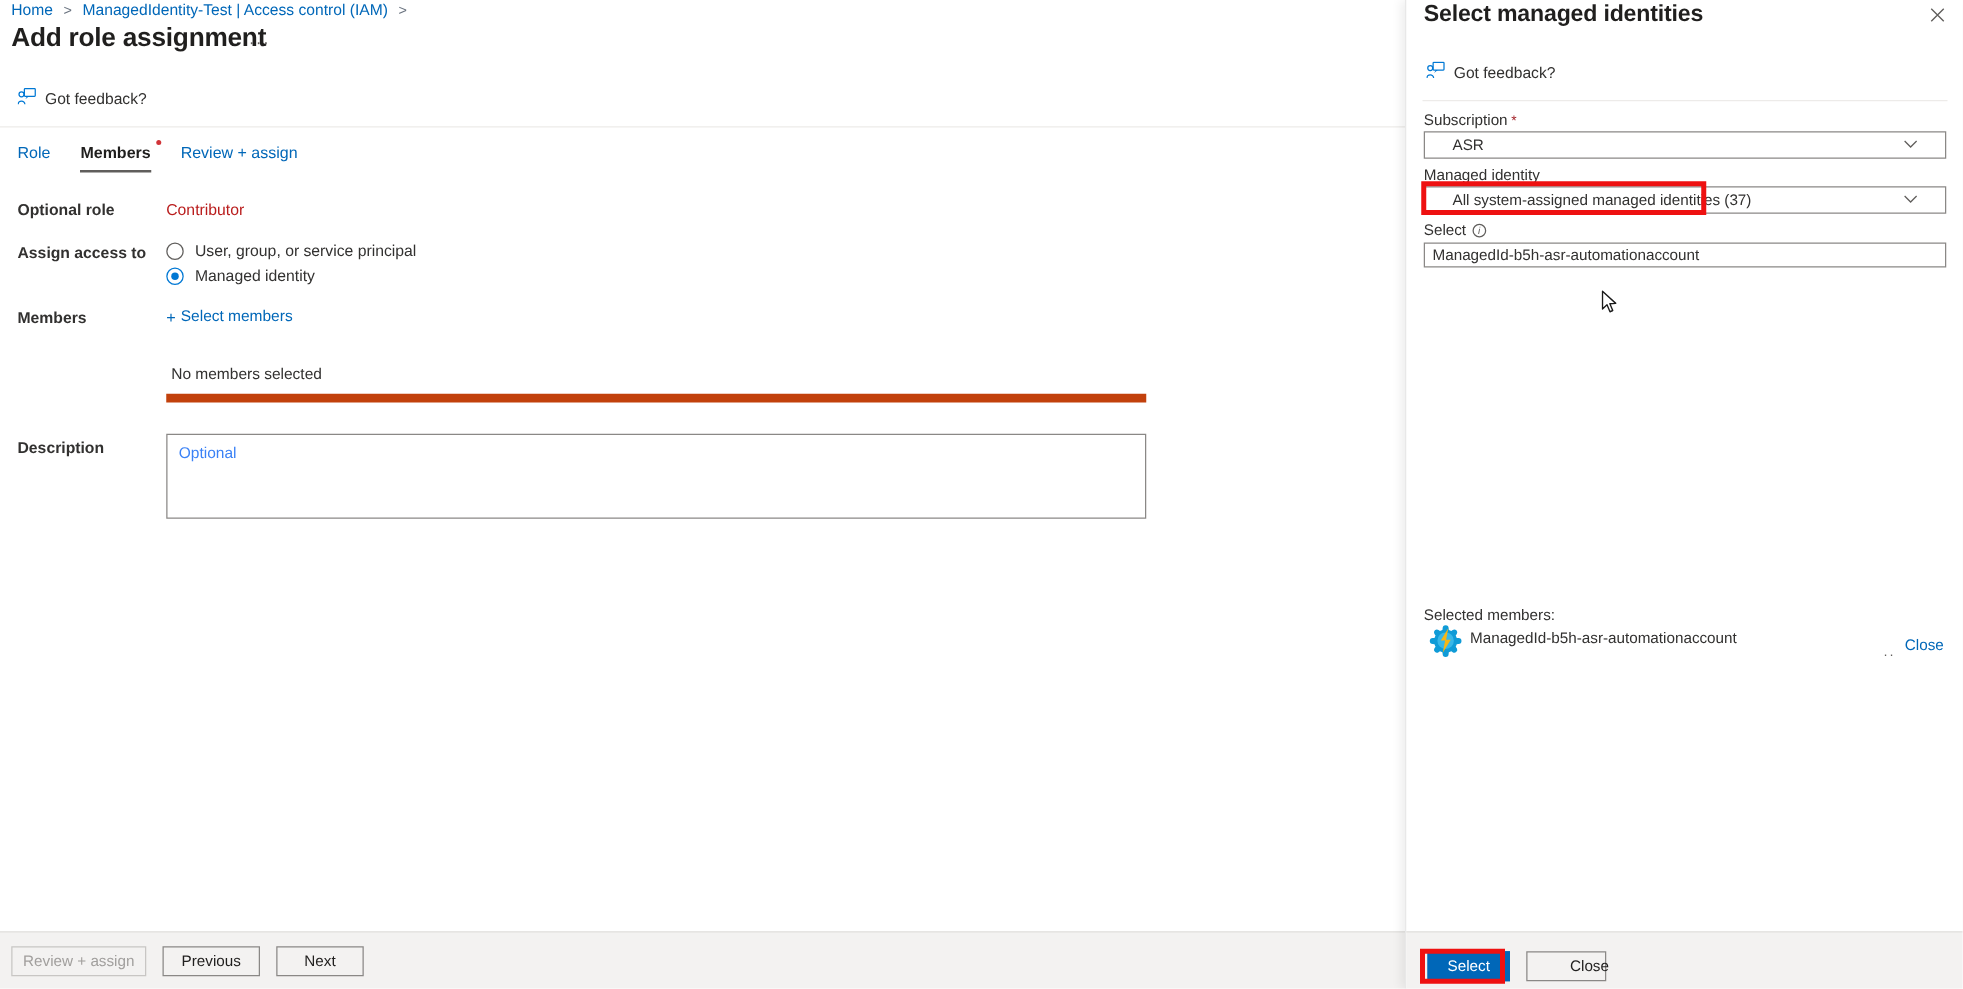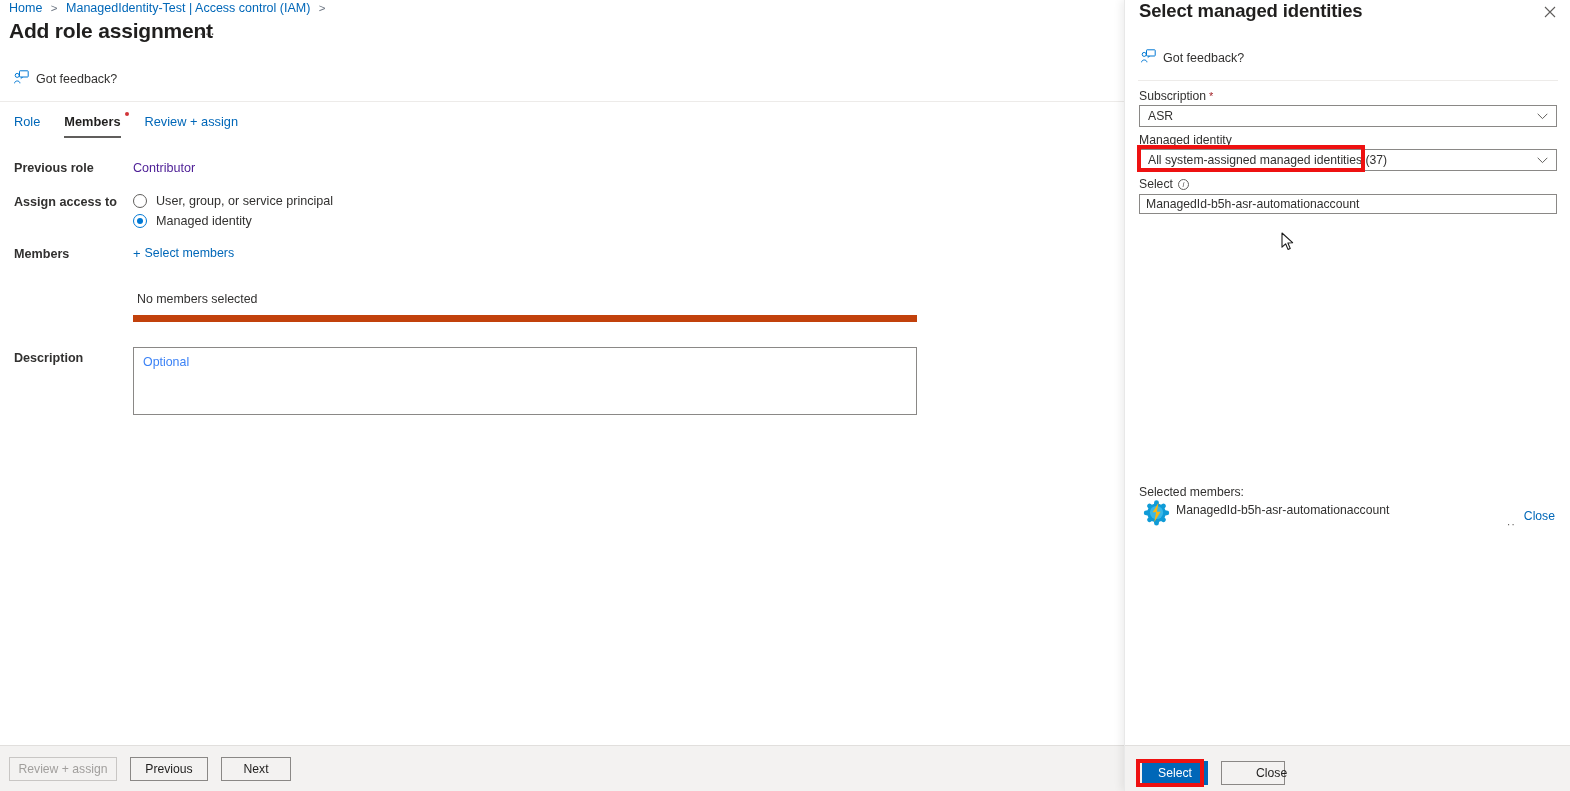--- a/index.html
+++ b/index.html
@@ -60,21 +60,21 @@
   }
   .tab .req-dot {
     position: absolute; right: -8px; top: -2px;
     width: 4px; height: 4px; border-radius: 50%; background: #d13438;
   }
 
   
   .form-label {
     position: absolute; font-size: 12.6px; font-weight: bold; color: #323130;
   }
-  .form-value { position: absolute; font-size: 12.6px; color: #4c1d95; }
+  .form-value { position: absolute; font-size: 12.6px; color: #b91c1c; }
 
   .radio-row { position: absolute; display: flex; align-items: center; gap: 9px; cursor: pointer; }
   .radio-outer {
     width: 14px; height: 14px; border-radius: 50%;
     border: 1px solid #605e5c; background: #fff;
     display: inline-block; position: relative; flex: none;
   }
   .radio-outer.checked { border: 1px solid #0078d4; }
   .radio-outer.checked::after {
     content: ""; position: absolute; left: 3px; top: 3px;
@@ -151,21 +151,21 @@
 
   .fld-label {
     position: absolute; font-size: 12.2px; color: #323130;
   }
   .req-star { color: #a4262c; font-size: 11px; margin-left: 3px; }
 
   .combo {
     position: absolute; height: 22px;
     border: 1px solid #8a8886; background: #fff;
     display: flex; align-items: center;
-    padding: 0 8px; font-size: 12.2px; color: #323130;
+    padding: 0 22px; font-size: 12.2px; color: #323130;
     cursor: pointer;
   }
   .combo .chev { margin-left: auto; color: #605e5c; font-size: 11px; line-height: 1; }
 
   .textfield {
     position: absolute; height: 20px;
     border: 1px solid #8a8886; background: #fff;
     display: flex; align-items: center; padding: 0 6px;
     font-size: 12.2px; color: #323130;
   }
@@ -254,21 +254,21 @@
       </div>
       <div class="tab active">
         <span>Members</span>
         <span class="req-dot"></span>
       </div>
       <div class="tab">
         <span>Review + assign</span>
       </div>
     </div>
 
-    <div class="form-label" style="left:14px; top:161px;">Previous role</div>
+    <div class="form-label" style="left:14px; top:161px;">Optional role</div>
     <div class="form-value" style="left:133px; top:161px;">Contributor</div>
 
     <div class="form-label" style="left:14px; top:195px;">Assign access to</div>
 
     <div class="radio-row" style="left:133px; top:194px;">
       <span class="radio-outer"></span>
       <span class="radio-text">User, group, or service principal</span>
     </div>
 
     <div class="radio-row" style="left:133px; top:214px;">

